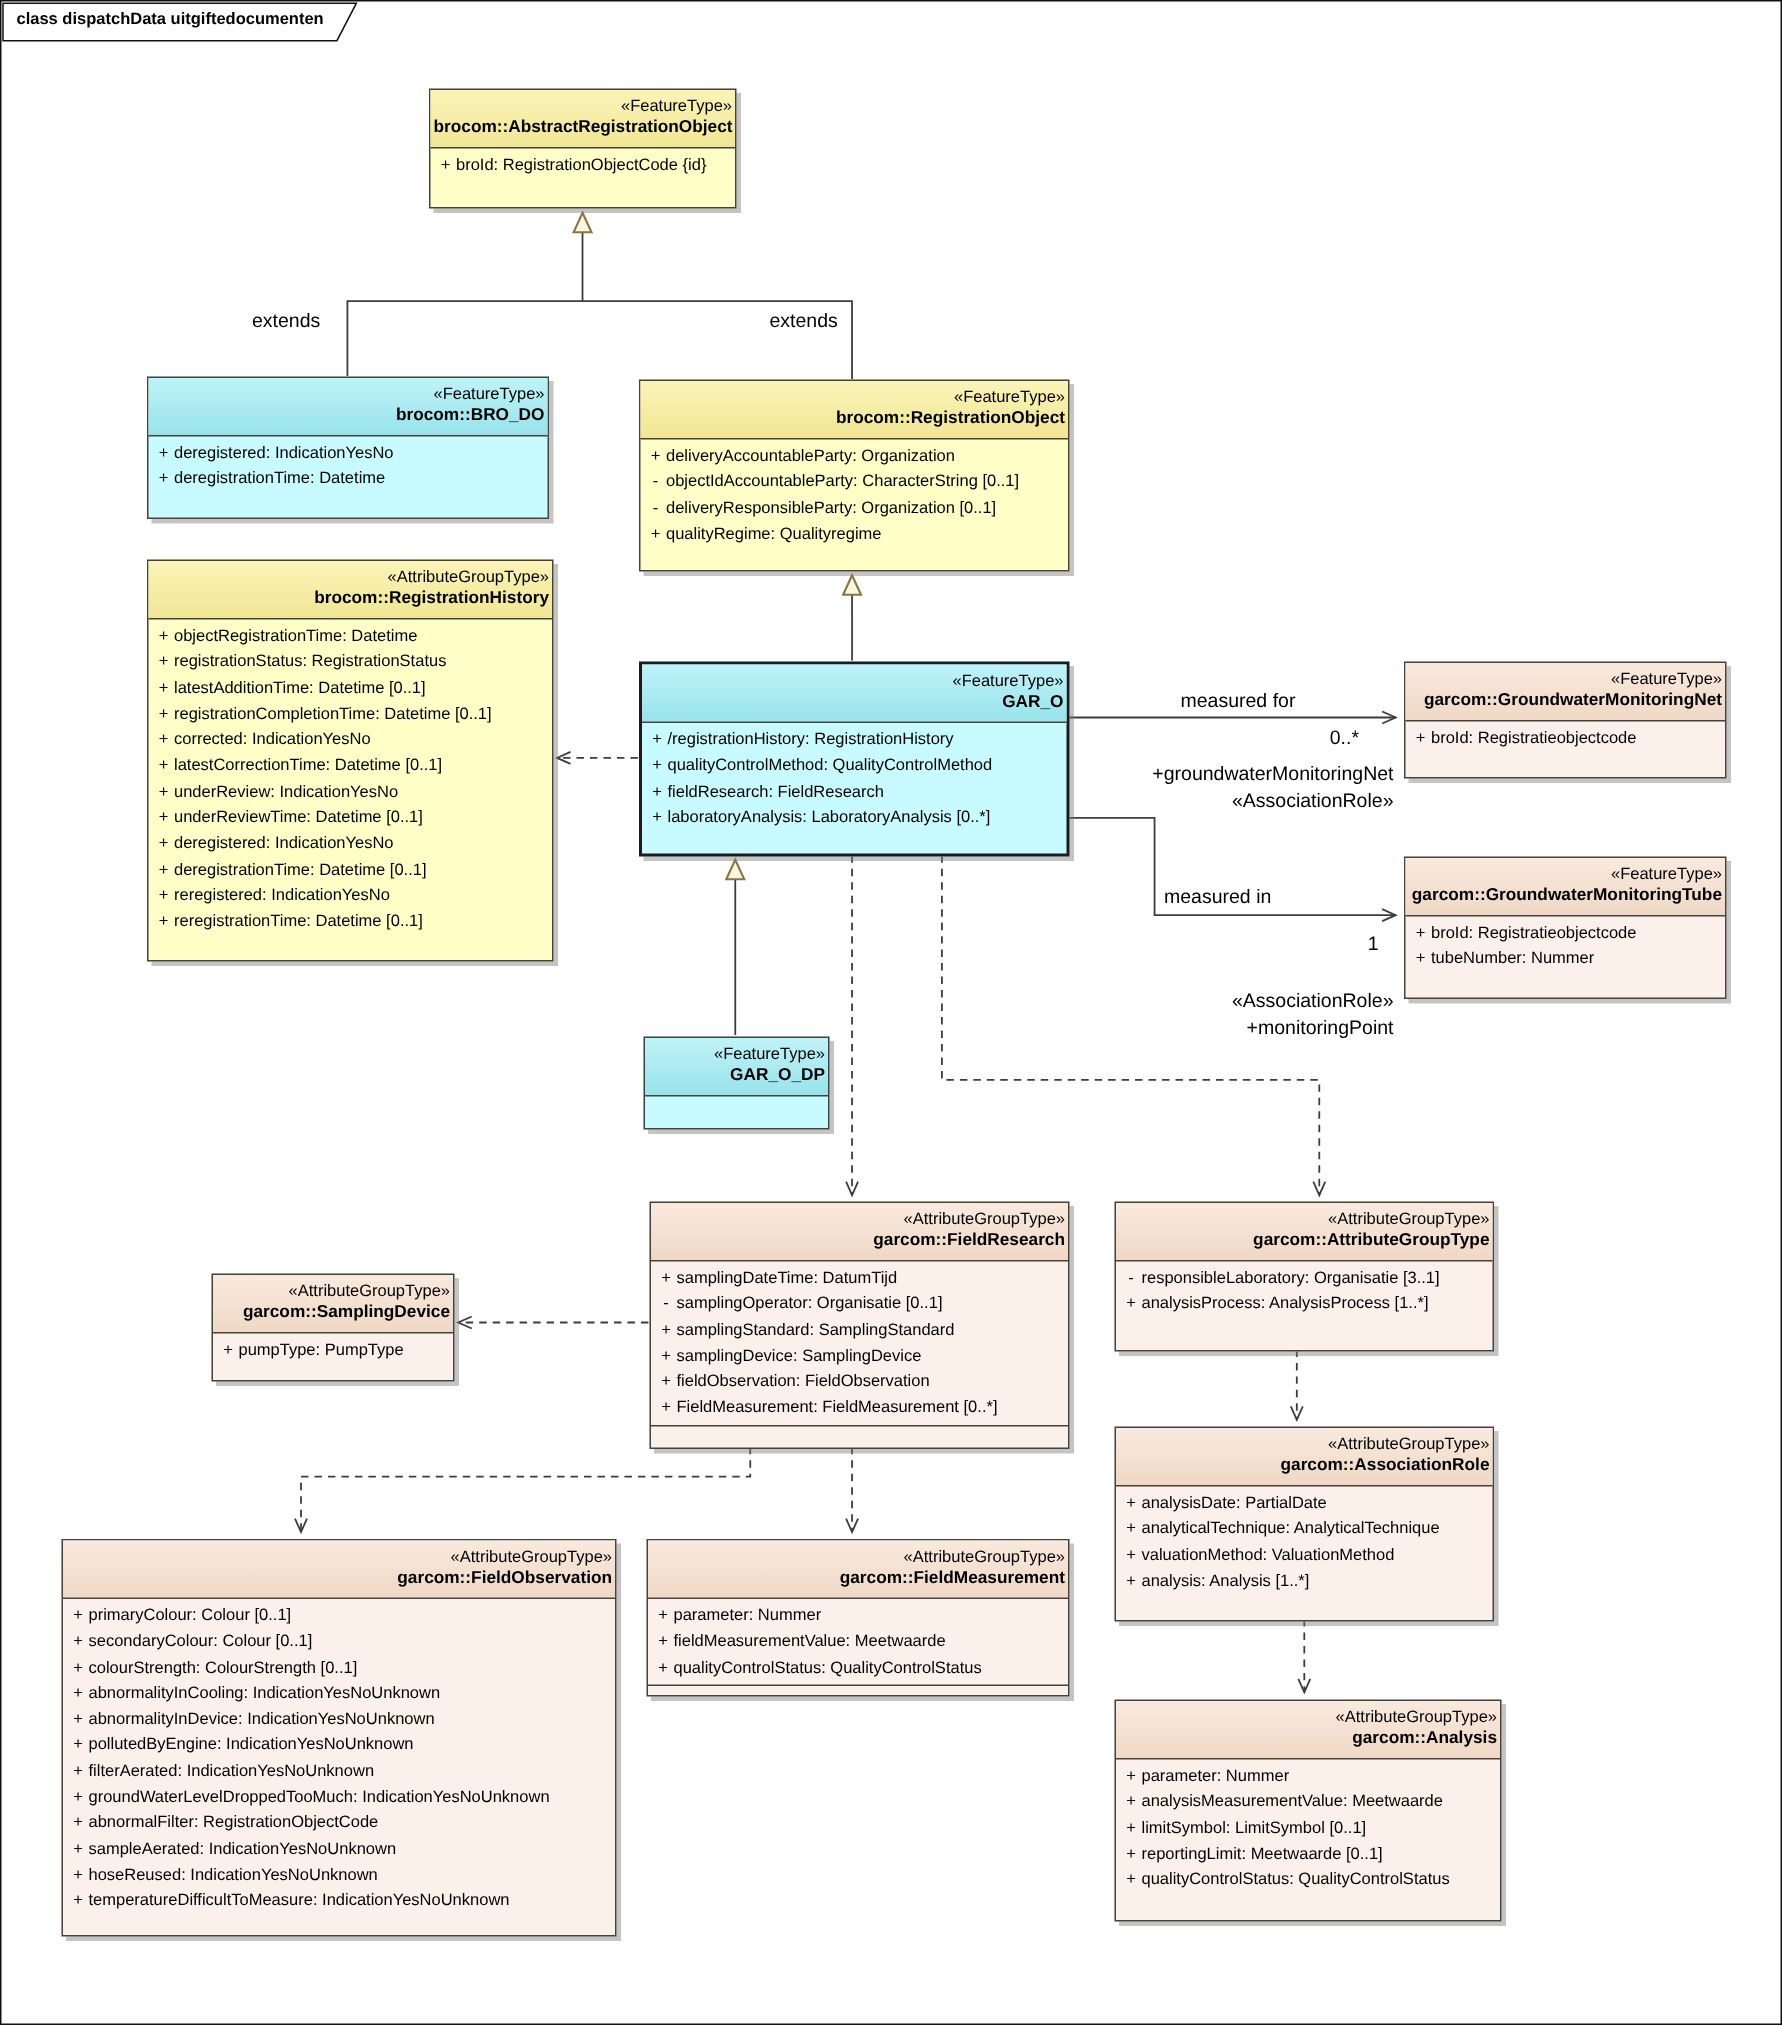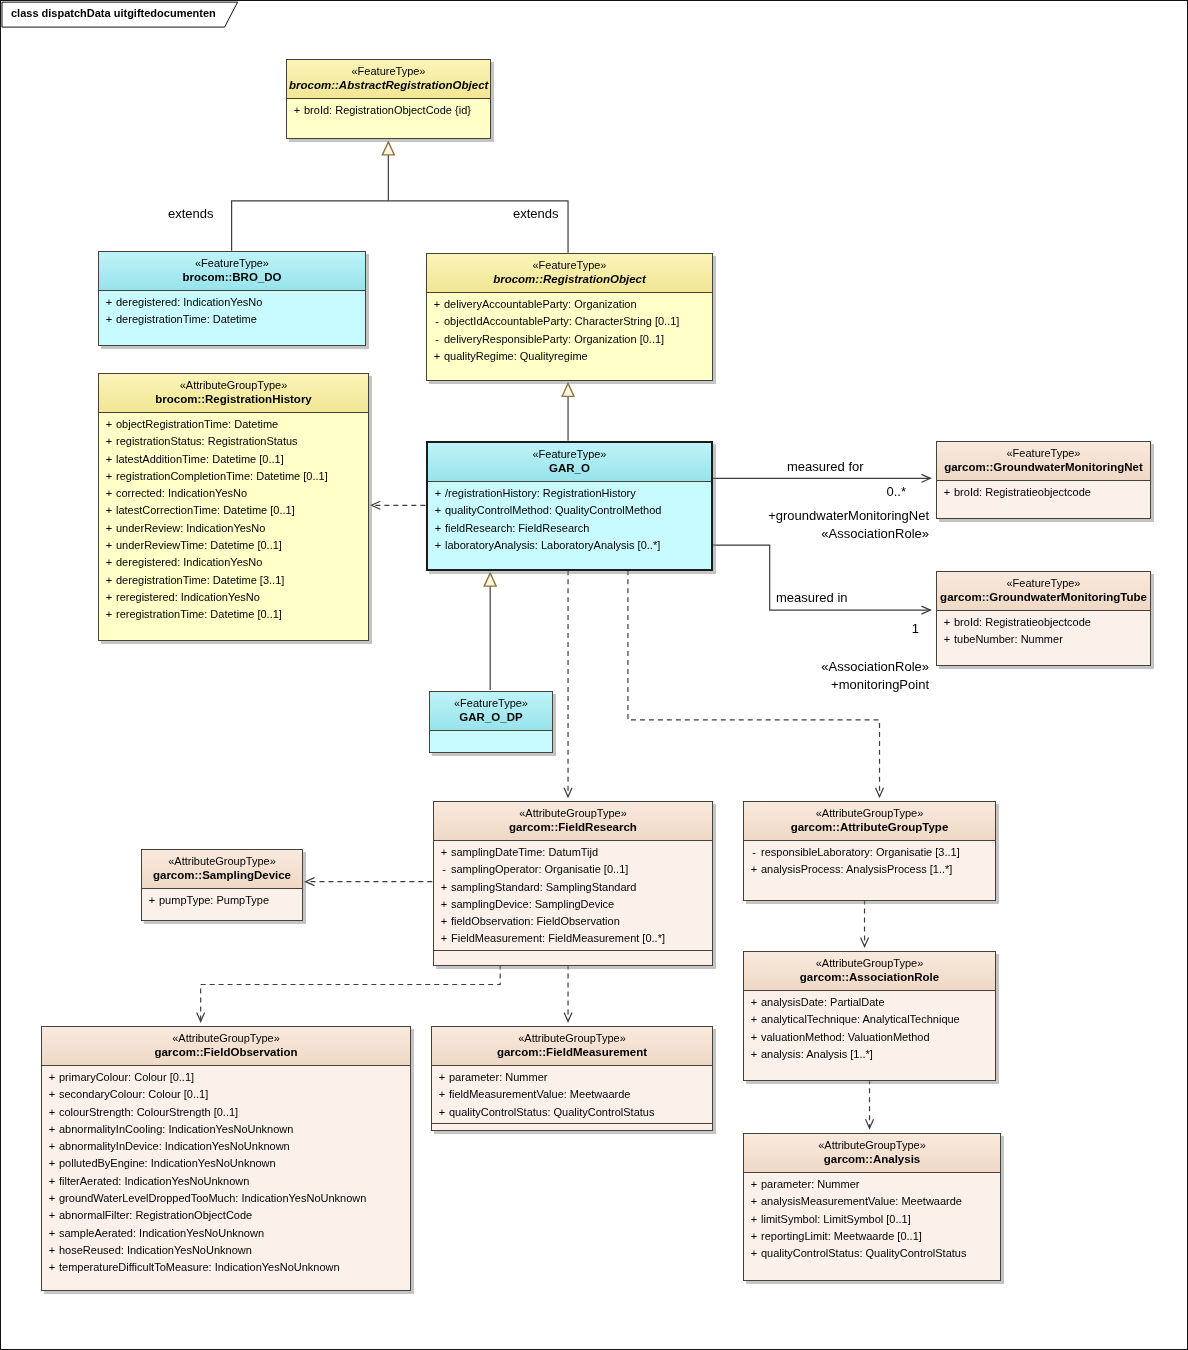--- a/index.html
+++ b/index.html
@@ -3,24 +3,24 @@
 <meta charset="utf-8">
 <style>
   *{margin:0;padding:0;box-sizing:border-box}
   html,body{background:#fff}
   body{font-family:"Liberation Sans",sans-serif;color:#000}
   #canvas{position:relative;width:1188px;height:1350px;background:#fff;border:1px solid #111;overflow:hidden}
   #conn{position:absolute;left:0;top:0;width:100%;height:100%}
   .uml-class{position:absolute;display:flex;flex-direction:column;border:1px solid #45423a;
              box-shadow:3px 3px 0 rgba(125,125,125,.45);font-size:11px}
   .uml-class.thick{border-width:2px;border-color:#1c1c1c}
-  .cls-header{flex:0 0 auto;border-bottom:1px solid #45423a;text-align:center;padding:4px 2px 5px;overflow:hidden}
+  .cls-header{flex:0 0 auto;border-bottom:1px solid #45423a;text-align:right;padding:4px 2px 5px;overflow:hidden}
   .stereo{font-size:11px;line-height:14px}
   .cname{font-size:11.5px;font-weight:bold;line-height:15px;white-space:nowrap}
-  .abstract .cname{font-style:italic}
+  .abstract .cname{}
   .attrs{flex:0 0 auto;padding:3px 0 2px;overflow:hidden}
   .has-ops .attrs{border-bottom:1px solid #45423a}
   .arow{display:flex;line-height:17.3px;padding:0 3px}
   .vis{flex:0 0 14px;text-align:center}
   .atxt{white-space:nowrap}
   .yellow{background:#FFFFC8}
   .yellow .cls-header{background:linear-gradient(#FAF4B8,#F1E694)}
   .cyan{background:#C8FBFF}
   .cyan .cls-header{background:linear-gradient(#BFF3F8,#98E3EB)}
   .salmon{background:#FBF1EA}
@@ -162,21 +162,21 @@
         <div class="arow">
           <span class="vis">+</span>
           <span class="atxt">underReviewTime: Datetime [0..1]</span>
         </div>
         <div class="arow">
           <span class="vis">+</span>
           <span class="atxt">deregistered: IndicationYesNo</span>
         </div>
         <div class="arow">
           <span class="vis">+</span>
-          <span class="atxt">deregistrationTime: Datetime [3..1]</span>
+          <span class="atxt">deregistrationTime: Datetime [0..1]</span>
         </div>
         <div class="arow">
           <span class="vis">+</span>
           <span class="atxt">reregistered: IndicationYesNo</span>
         </div>
         <div class="arow">
           <span class="vis">+</span>
           <span class="atxt">reregistrationTime: Datetime [0..1]</span>
         </div>
       </div>

